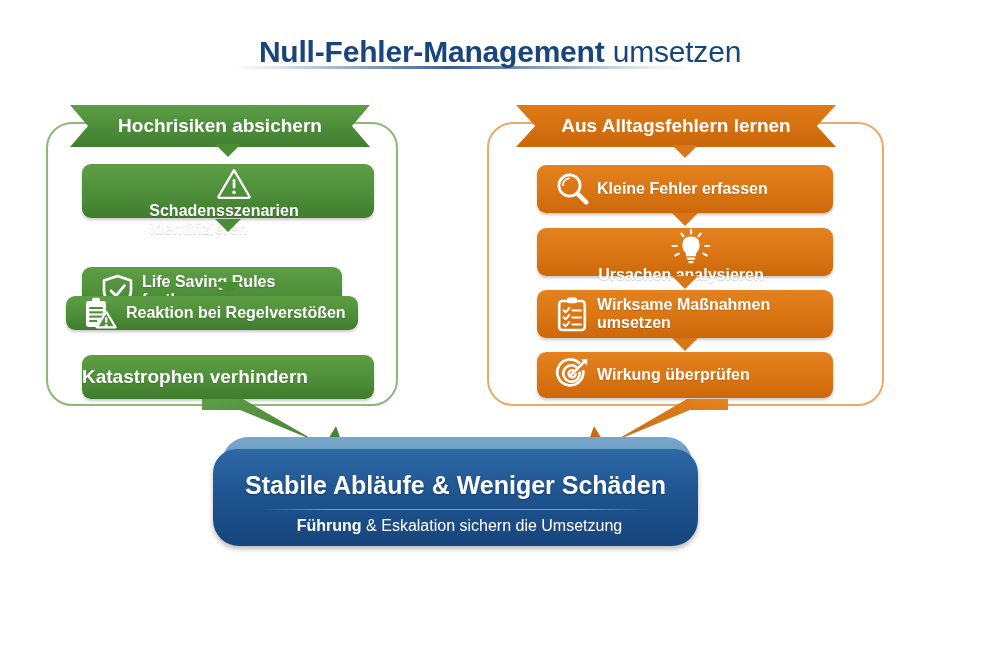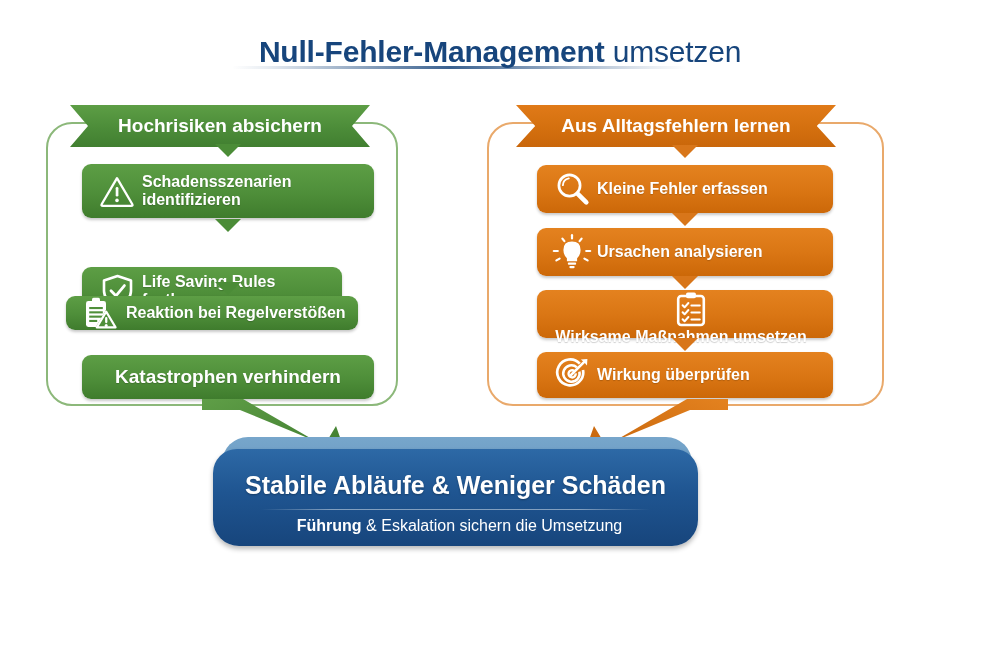--- a/index.html
+++ b/index.html
@@ -111,39 +111,38 @@
     font-size: 16px;
     font-weight: bold;
     line-height: 1.12;
     padding-left: 2px;
     padding-right: 10px;
     text-shadow: 0 1px 1px rgba(0,0,0,0.18);
   }
   .step .lbl .ln { display: block; }
   .step .lbl .ln.thin { font-weight: bold; }
   .step.noicon {
-    justify-content: center;
   }
   .step.noicon .lbl {
     font-size: 19px;
     padding-left: 0;
     padding-right: 0;
     text-align: center;
   }
 
   
-  .g1 { left: 82px; top: 164px; width: 292px; height: 54px; }
+  .g1 { left: 82px; top: 164px; width: 292px; height: 54px; flex-direction: column; }
   .g2 { left: 82px; top: 243px; width: 260px; height: 48px; margin-top: 24px; }
   .g3 { left: 66px; top: 296px; width: 292px; height: 34px; }
   .g4 { left: 82px; top: 355px; width: 292px; height: 44px; }
 
   
   .o1 { left: 537px; top: 165px; width: 296px; height: 48px; }
-  .o2 { left: 537px; top: 228px; width: 296px; height: 48px; }
-  .o3 { left: 537px; top: 290px; width: 296px; height: 48px; flex-direction: column; }
+  .o2 { left: 537px; top: 228px; width: 296px; height: 48px; flex-direction: column; }
+  .o3 { left: 537px; top: 290px; width: 296px; height: 48px; }
   .o4 { left: 537px; top: 352px; width: 296px; height: 46px; }
 
   
   .tri {
     position: absolute;
     width: 0; height: 0;
     border-left: 13px solid transparent;
     border-right: 13px solid transparent;
   }
   .tri.green  { border-top: 13px solid #4b8c37; }

